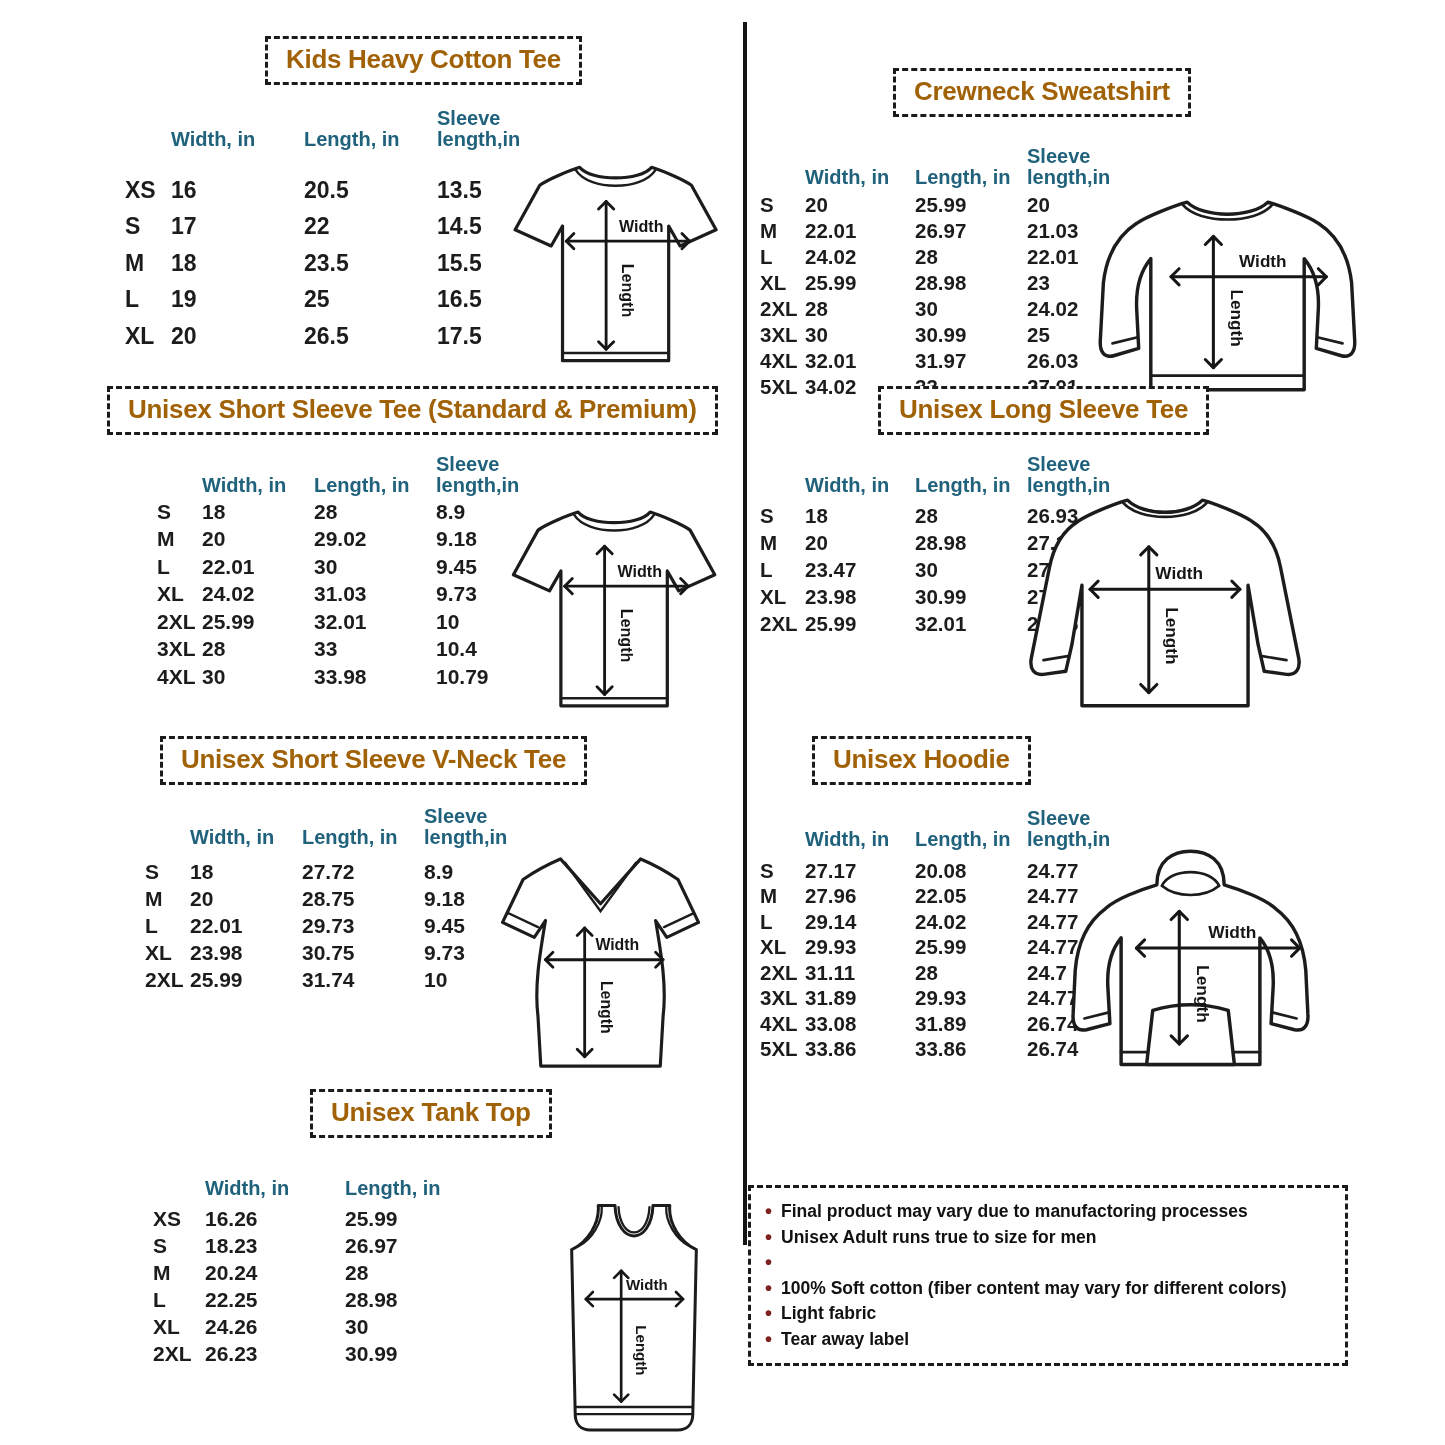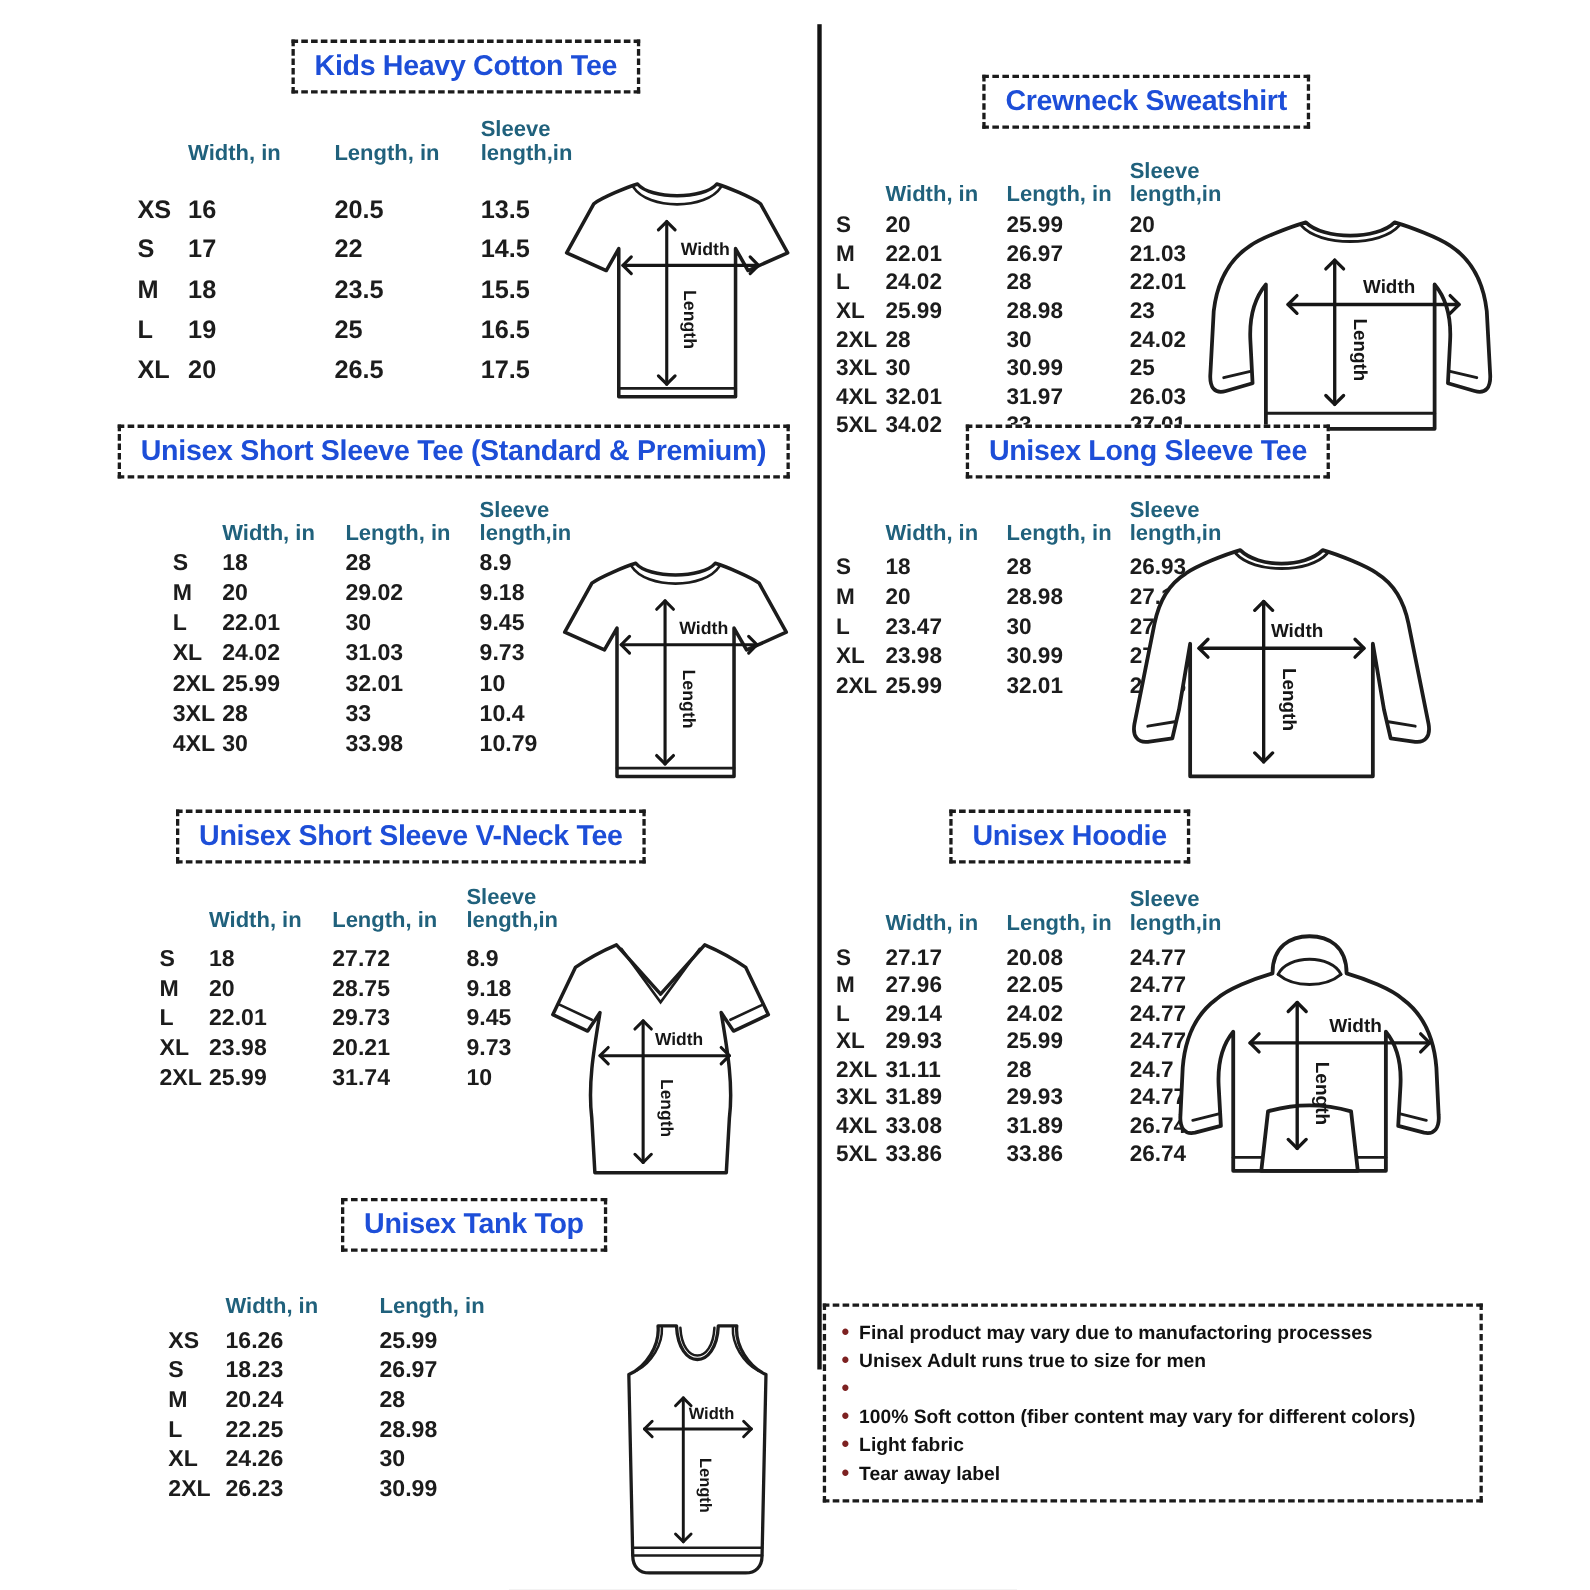--- a/index.html
+++ b/index.html
@@ -2,21 +2,21 @@
 <html><head>
 <meta charset="utf-8">
 <style>
   html,body{margin:0;padding:0;background:#e9e9e9;}
   .page{position:relative;width:1445px;height:1445px;background:#ffffff;overflow:hidden;
         font-family:"Liberation Sans",sans-serif;color:#1c1c1c;margin:0 auto;}
   .divider{position:absolute;background:#141414;}
   .panel{position:absolute;}
   .title-box{display:inline-block;border:3px dashed #1b1b1b;background:#fff;
              padding:5px 18px 7px 18px;font-size:26px;font-weight:700;letter-spacing:-0.3px;
-             color:#1d4ed8;white-space:nowrap;}
+             color:#a16207;white-space:nowrap;}
   .table{position:absolute;}
   .thead,.trow{display:grid;}
   .thead{height:54px;align-items:end;color:#20617c;font-weight:700;font-size:20px;line-height:21px;}
   .th{white-space:pre-line;}
   .tbody .trow{align-items:center;font-weight:700;}
   .cell{white-space:nowrap;}
   
   .t-kids .thead,.t-kids .trow{grid-template-columns:46px 133px 133px 112px;}
   .t-kids .trow{height:36.5px;font-size:23px;}
   .t-std .thead,.t-std .trow{grid-template-columns:45px 112px 122px 110px;}
@@ -354,21 +354,21 @@
           </div>
           <div class="trow">
             <span class="cell size">L</span>
             <span class="cell">22.01</span>
             <span class="cell">29.73</span>
             <span class="cell">9.45</span>
           </div>
           <div class="trow">
             <span class="cell size">XL</span>
             <span class="cell">23.98</span>
-            <span class="cell">20.21</span>
+            <span class="cell">30.75</span>
             <span class="cell">9.73</span>
           </div>
           <div class="trow">
             <span class="cell size">2XL</span>
             <span class="cell">25.99</span>
             <span class="cell">31.74</span>
             <span class="cell">10</span>
           </div>
         </div>
     </div>
@@ -384,21 +384,21 @@
           <polyline points="92,220 100,228 108,220"></polyline>
           <polyline points="66,116 58,124 66,132"></polyline>
           <polyline points="176,116 184,124 176,132"></polyline>
           <text x="135" y="114" class="mlabel" text-anchor="middle">Width</text>
           <text x="117" y="175" class="mlabel" text-anchor="middle" transform="rotate(90 117 175)">Length</text>
         </g>
     </svg>
   </section>
 
   <section class="panel" style="left:748px;top:736px;width:660px;height:365px;">
-    <div class="title-box" style="margin-left:115px;">
+    <div class="title-box" style="margin-left:64px;">
       <span>Unisex Hoodie</span>
     </div>
     <div class="table t-crew t-hood" style="left:12px;top:60px;">
       <div class="thead">
         <span class="th"></span>
         <span class="th">Width, in</span>
         <span class="th">Length, in</span>
         <span class="th">Sleeve
 length,in</span>
       </div>

